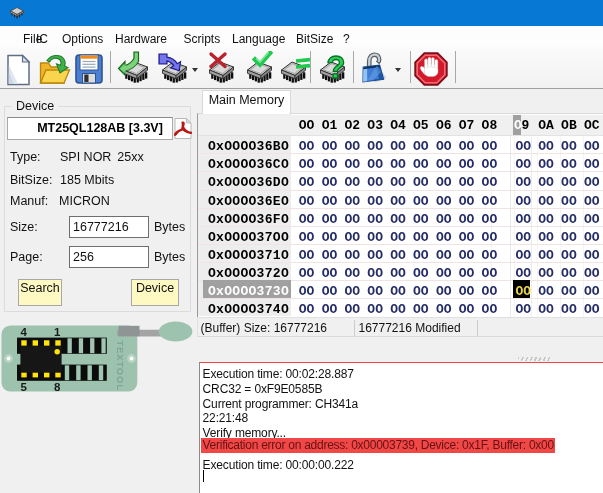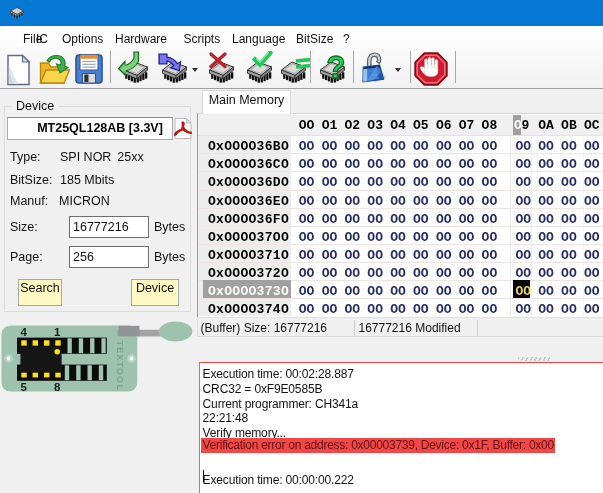--- a/index.html
+++ b/index.html
@@ -528,14 +528,14 @@
 <div class="abs" id="gap">
     <div id="grip"></div>
   </div>
 <div class="abs" id="log">
 <span class="ln" style="top:4.5px">Execution time: 00:02:28.887</span>
 <span class="ln" style="top:19.3px">CRC32 = 0xF9E0585B</span>
 <span class="ln" style="top:34.1px">Current programmer: CH341a</span>
 <span class="ln" style="top:48.9px">22:21:48</span>
 <span class="ln" style="top:63.7px">Verify memory...</span>
 <div id="redln">Verification error on address: 0x00003739, Device: 0x1F, Buffer: 0x00</div>
-<span class="ln" style="top:110px">Execution time: 00:00:00.222</span>
+<span class="ln" style="top:95px">Execution time: 00:00:00.222</span>
 <div id="caret"></div>
 </div>
 </body></html>

